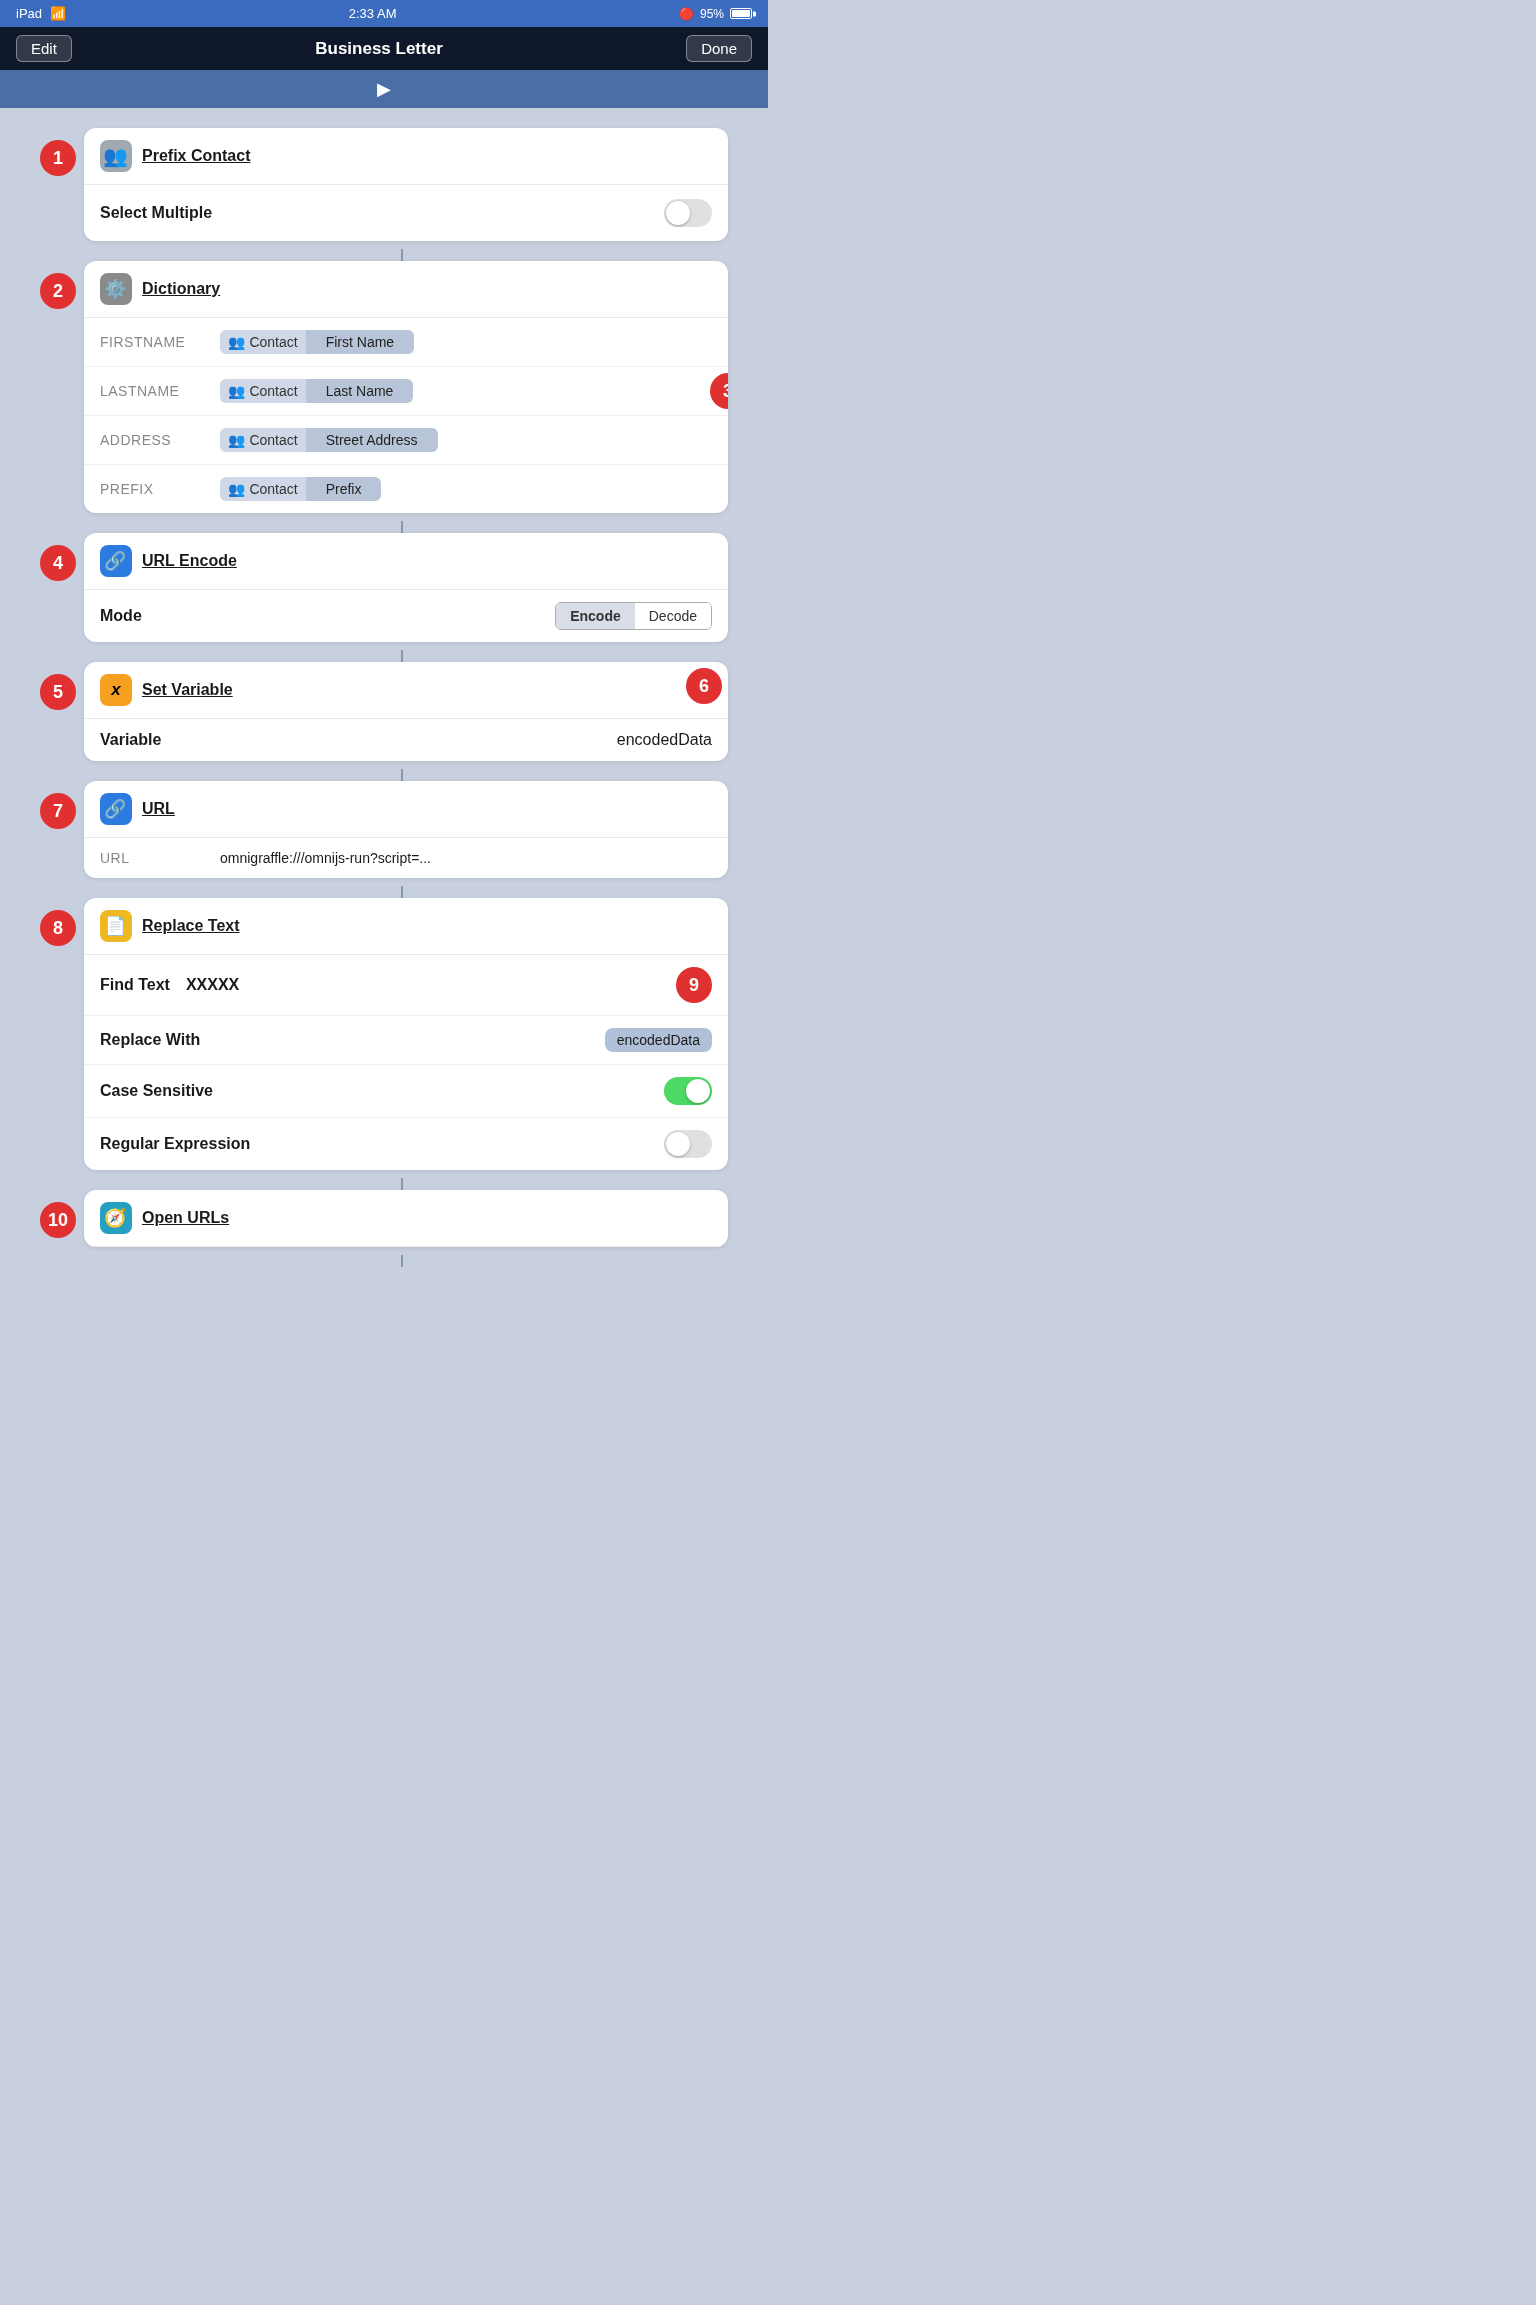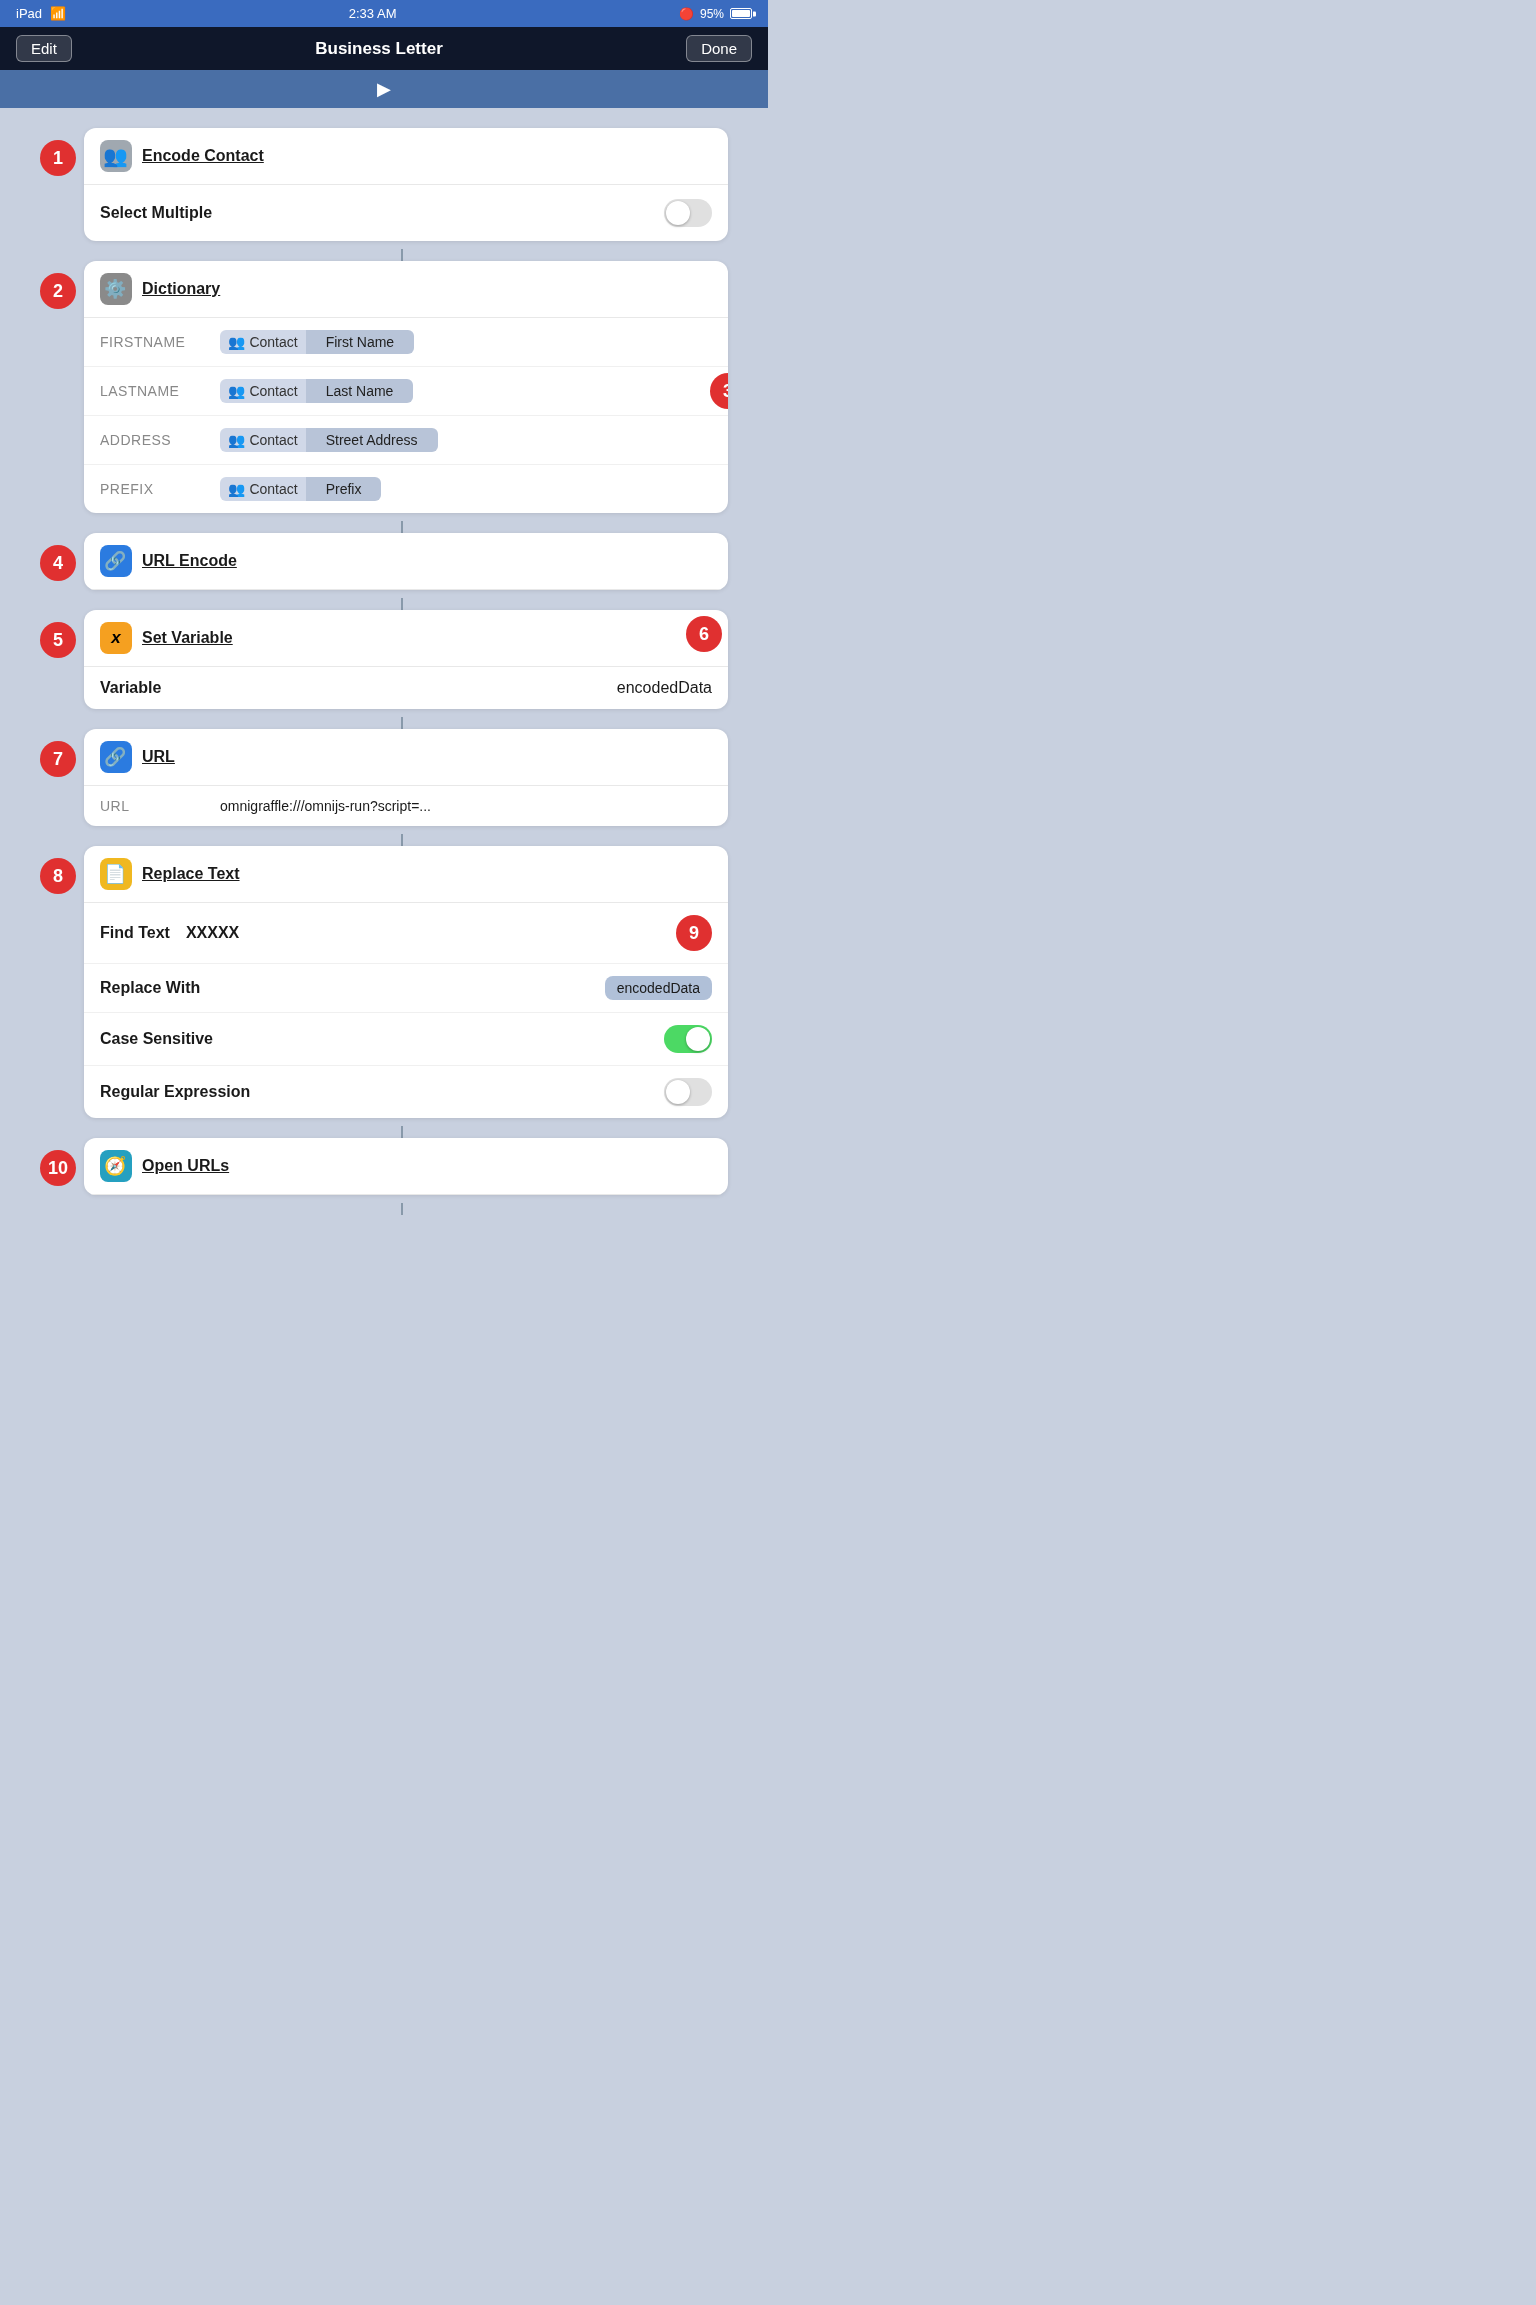--- a/index.html
+++ b/index.html
@@ -324,21 +324,21 @@
   <span class="play-btn">▶</span>
 </div>
 
 <div class="main-content">
 
   <div class="step-wrapper">
     <div class="step-num">1</div>
     <div class="card">
       <div class="card-header">
         <div class="card-header-icon icon-gray" style="font-size:20px;">👥</div>
-        <span class="card-header-title">Encode Contact</span>
+        <span class="card-header-title">Prefix Contact</span>
       </div>
       <div class="card-row-select-multiple card-row">
         <span class="card-value">Select Multiple</span>
         <div class="toggle off">
           <div class="toggle-thumb"></div>
         </div>
       </div>
     </div>
   </div>
 
@@ -402,20 +402,27 @@
 
   <div class="connector"></div>
 
   <div class="step-wrapper">
     <div class="step-num">4</div>
     <div class="card">
       <div class="card-header">
         <div class="card-header-icon icon-blue" style="font-size:18px;">🔗</div>
         <span class="card-header-title">URL Encode</span>
       </div>
+      <div class="card-row">
+        <span class="card-value">Mode</span>
+        <div class="segmented">
+          <button class="seg-btn active">Encode</button>
+          <button class="seg-btn">Decode</button>
+        </div>
+      </div>
     </div>
   </div>
 
   <div class="connector"></div>
 
   <div class="step-wrapper" style="position:relative;">
     <div class="step-num">5</div>
     <div class="card" style="position:relative;">
       <div class="card-header">
         <div class="card-header-icon icon-orange" style="font-size:17px; font-weight:bold; font-style:italic;">x</div>

